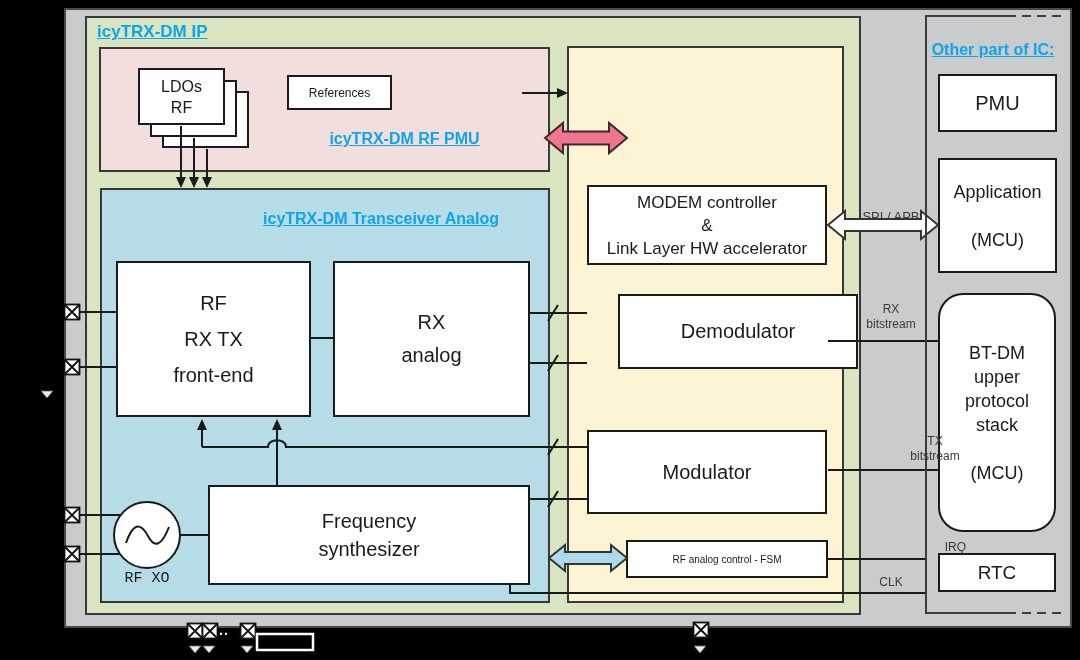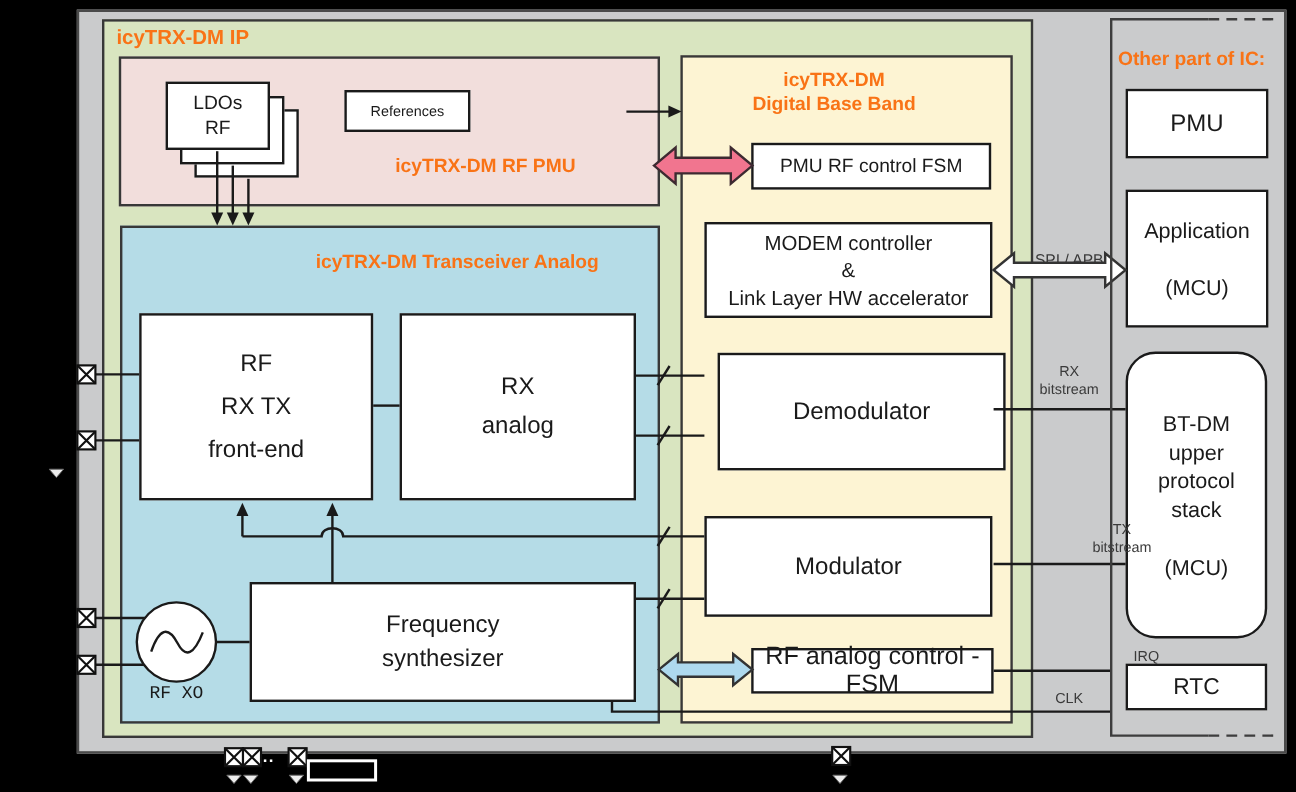--- a/index.html
+++ b/index.html
@@ -2,21 +2,21 @@
 <html><head>
 <meta charset="utf-8">
 <style>
   html,body{margin:0;padding:0;background:#000;}
   #stage{position:relative;width:1080px;height:660px;background:#000;overflow:hidden;
          font-family:"Liberation Sans", sans-serif;color:#1a1a1a;}
   .abs{position:absolute;box-sizing:border-box;}
   .region{border:2px solid #383838;}
   .wbox{background:#fff;border:2px solid #1a1a1a;display:flex;align-items:center;
         justify-content:center;text-align:center;white-space:pre-line;}
-  .rtitle{color:#f97316;font-weight:bold;white-space:pre-line;}
+  .rtitle{color:#0ea5e9;font-weight:bold;white-space:pre-line;text-decoration:underline;}
   .buslabel{color:#3a3a3a;font-size:12px;text-align:center;white-space:pre-line;line-height:15px;}
   svg{position:absolute;left:0;top:0;pointer-events:none;}
 </style>
 </head>
 <body>
 
 <div id="stage">
 
   <div class="abs" style="left:64px;top:8px;width:1008px;height:620px;background:#cacbcc;border:2px solid #4a4a4a;"></div>
 
@@ -39,30 +39,27 @@
   <div class="abs wbox" style="left:116px;top:261px;width:195px;height:156px;font-size:20px;line-height:36px;">RF
 RX TX
 front-end</div>
   <div class="abs wbox" style="left:333px;top:261px;width:197px;height:156px;font-size:20px;line-height:33px;">RX
 analog</div>
   <div class="abs wbox" style="left:208px;top:485px;width:322px;height:100px;font-size:20px;line-height:28px;">Frequency
 synthesizer</div>
   <div class="abs" style="left:112px;top:570px;width:70px;font-size:15px;text-align:center;font-family:Liberation Mono, monospace;">RF XO</div>
 
   <div class="abs region" style="left:567px;top:46px;width:277px;height:557px;background:#fdf4d3;"></div>
-  <div class="abs rtitle" style="left:565px;top:58px;width:260px;font-size:16px;line-height:20px;text-align:center;">icyTRX-DM
-Digital Base Band</div>
 
-  <div class="abs wbox" style="left:626px;top:119px;width:200px;height:39px;font-size:16px;">PMU RF control FSM</div>
   <div class="abs wbox" style="left:587px;top:185px;width:240px;height:80px;font-size:17px;line-height:23px;">MODEM controller
 &amp;
 Link Layer HW accelerator</div>
-  <div class="abs wbox" style="left:598px;top:294px;width:240px;height:98px;font-size:20px;">Demodulator</div>
+  <div class="abs wbox" style="left:618px;top:294px;width:240px;height:75px;font-size:20px;">Demodulator</div>
   <div class="abs wbox" style="left:587px;top:430px;width:240px;height:84px;font-size:20px;">Modulator</div>
-  <div class="abs wbox" style="left:626px;top:540px;width:202px;height:38px;font-size:21px;">RF analog control - FSM</div>
+  <div class="abs wbox" style="left:626px;top:540px;width:202px;height:38px;font-size:10px;">RF analog control - FSM</div>
 
   <div class="abs rtitle" style="left:926px;top:41px;width:134px;font-size:16px;text-align:center;">Other part of IC:</div>
   <div class="abs wbox" style="left:938px;top:74px;width:119px;height:58px;font-size:20px;">PMU</div>
   <div class="abs wbox" style="left:938px;top:158px;width:119px;height:115px;font-size:18px;line-height:24px;">Application
 
 (MCU)</div>
   <div class="abs wbox" style="left:938px;top:293px;width:118px;height:239px;font-size:18px;line-height:24px;border-radius:25px;">BT-DM
 upper
 protocol
 stack

